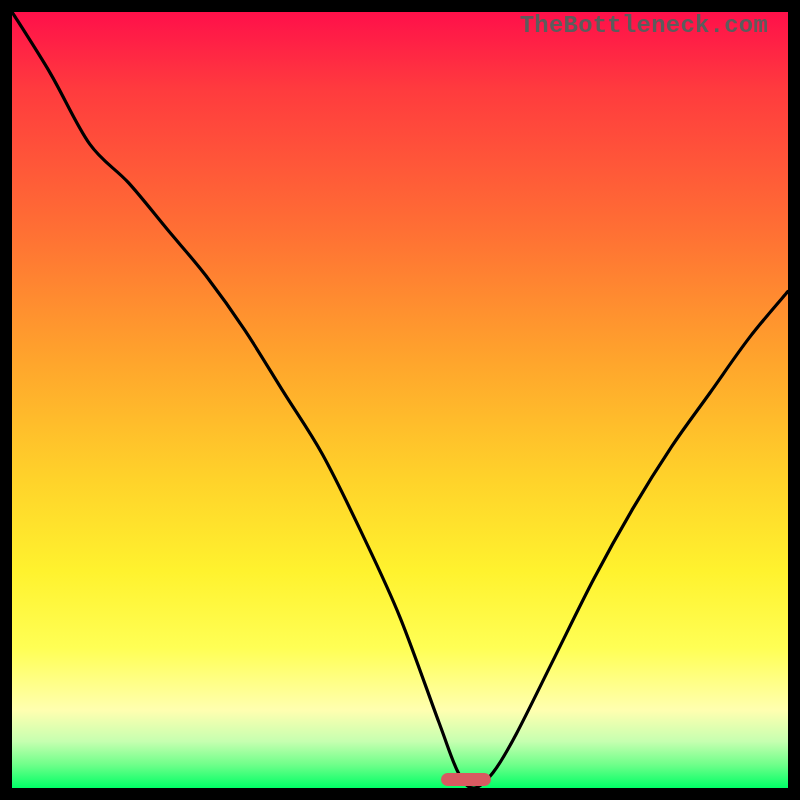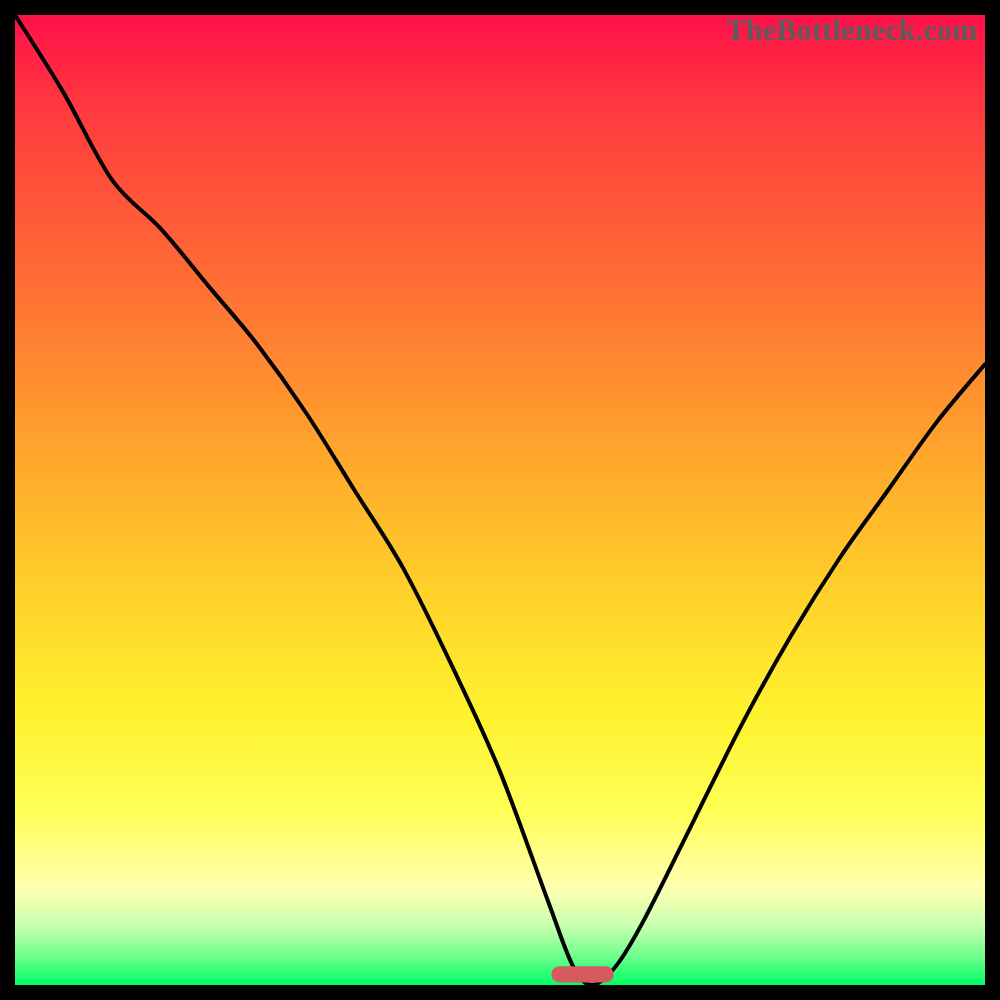--- a/index.html
+++ b/index.html
@@ -28,22 +28,22 @@
     #ffff55 82%,
     #ffffb0 90%,
     #c6ffb0 94%,
     #6fff8a 97%,
     #00ff66 100%
   );
 }
 .attribution {
   position: absolute;
   top: 0;
-  right: 6px;
-  font-family: Liberation Serif, serif;
+  right: 20px;
+  font-family: Liberation Mono, monospace;
   font-size: 24px;
   font-weight: 600;
   color: #5c5c5c;
   letter-spacing: 0.2px;
 }
 svg.curve {
   position: absolute;
   left: 0; top: 0;
   width: 100%;
   height: 100%;

